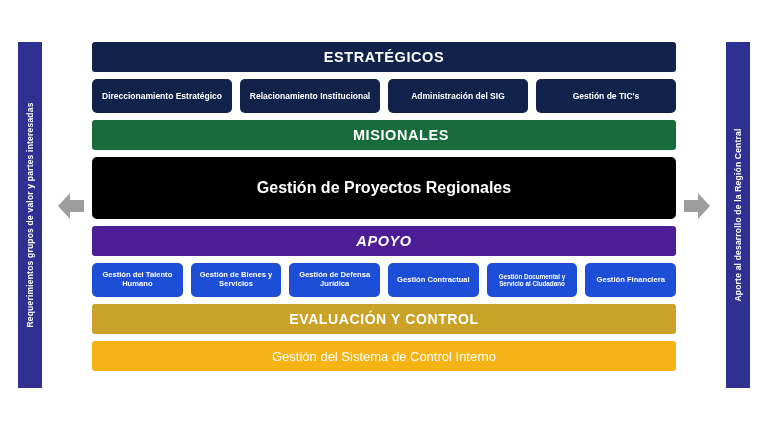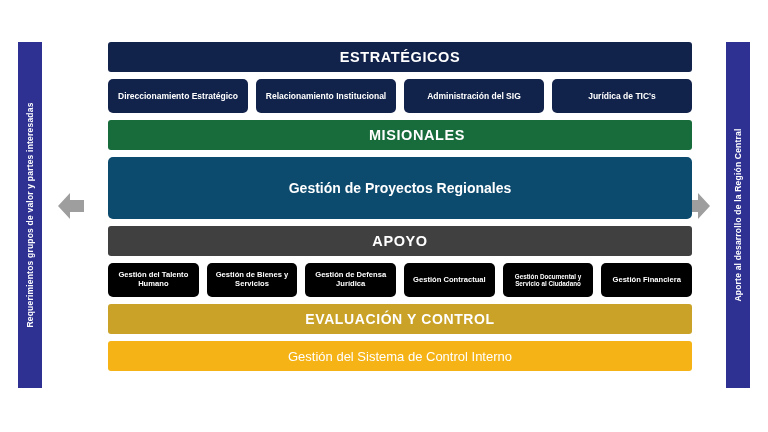--- a/index.html
+++ b/index.html
@@ -51,21 +51,20 @@
   }
   .arrow.left  { left: 58px; }
   .arrow.right { left: 684px; }
 
   
   .stack {
     position: absolute;
     left: 92px;
     top: 42px;
     width: 584px;
-    margin-left: 16px;
   }
 
   .band {
     width: 100%;
     box-sizing: border-box;
     display: flex;
     align-items: center;
     justify-content: center;
     color: #ffffff;
     font-weight: bold;
@@ -73,21 +72,21 @@
   }
 
   .band-title {
     height: 30px;
     font-size: 14.5px;
     letter-spacing: 0.6px;
   }
 
   .band-estrategicos { background: #12234b; }
   .band-misionales   { background: #186b3a; padding-left: 34px; }
-  .band-apoyo        { background: #404040; }
+  .band-apoyo        { background: #4c1d95; font-style: italic; }
   .band-evaluacion   { background: #c9a227; font-size: 14px; }
 
   .row {
     display: flex;
     justify-content: space-between;
     gap: 8px;
     margin: 7px 0;
   }
 
   .chip {
@@ -104,36 +103,36 @@
     line-height: 1.18;
   }
 
   .chip-estrategico {
     background: #12234b;
     height: 34px;
     font-size: 8.5px;
   }
 
   .chip-apoyo {
-    background: #000000;
+    background: #1d4ed8;
     height: 32px;
     font-size: 7.6px;
   }
   .chip-apoyo.small { font-size: 6.3px; }
 
   .misionales-box {
-    background: #0c4a6e;
+    background: #000000;
     height: 62px;
     border-radius: 5px;
     display: flex;
     align-items: center;
     justify-content: center;
     color: #ffffff;
     font-weight: bold;
-    font-size: 14px;
+    font-size: 16px;
     margin: 7px 0;
   }
 
   .control-box {
     background: #f5b315;
     height: 30px;
     border-radius: 3px;
     display: flex;
     align-items: center;
     justify-content: center;
@@ -168,21 +167,21 @@
   </div>
 
   <div class="stack">
 
     <div class="band band-title band-estrategicos">ESTRATÉGICOS</div>
 
     <div class="row">
       <div class="chip chip-estrategico">Direccionamiento Estratégico</div>
       <div class="chip chip-estrategico">Relacionamiento Institucional</div>
       <div class="chip chip-estrategico">Administración del SIG</div>
-      <div class="chip chip-estrategico">Jurídica de TIC's</div>
+      <div class="chip chip-estrategico">Gestión de TIC's</div>
     </div>
 
     <div class="band band-title band-misionales">MISIONALES</div>
 
     <div class="misionales-box">Gestión de Proyectos Regionales</div>
 
     <div class="band band-title band-apoyo">APOYO</div>
 
     <div class="row">
       <div class="chip chip-apoyo">Gestión del Talento Humano</div>

